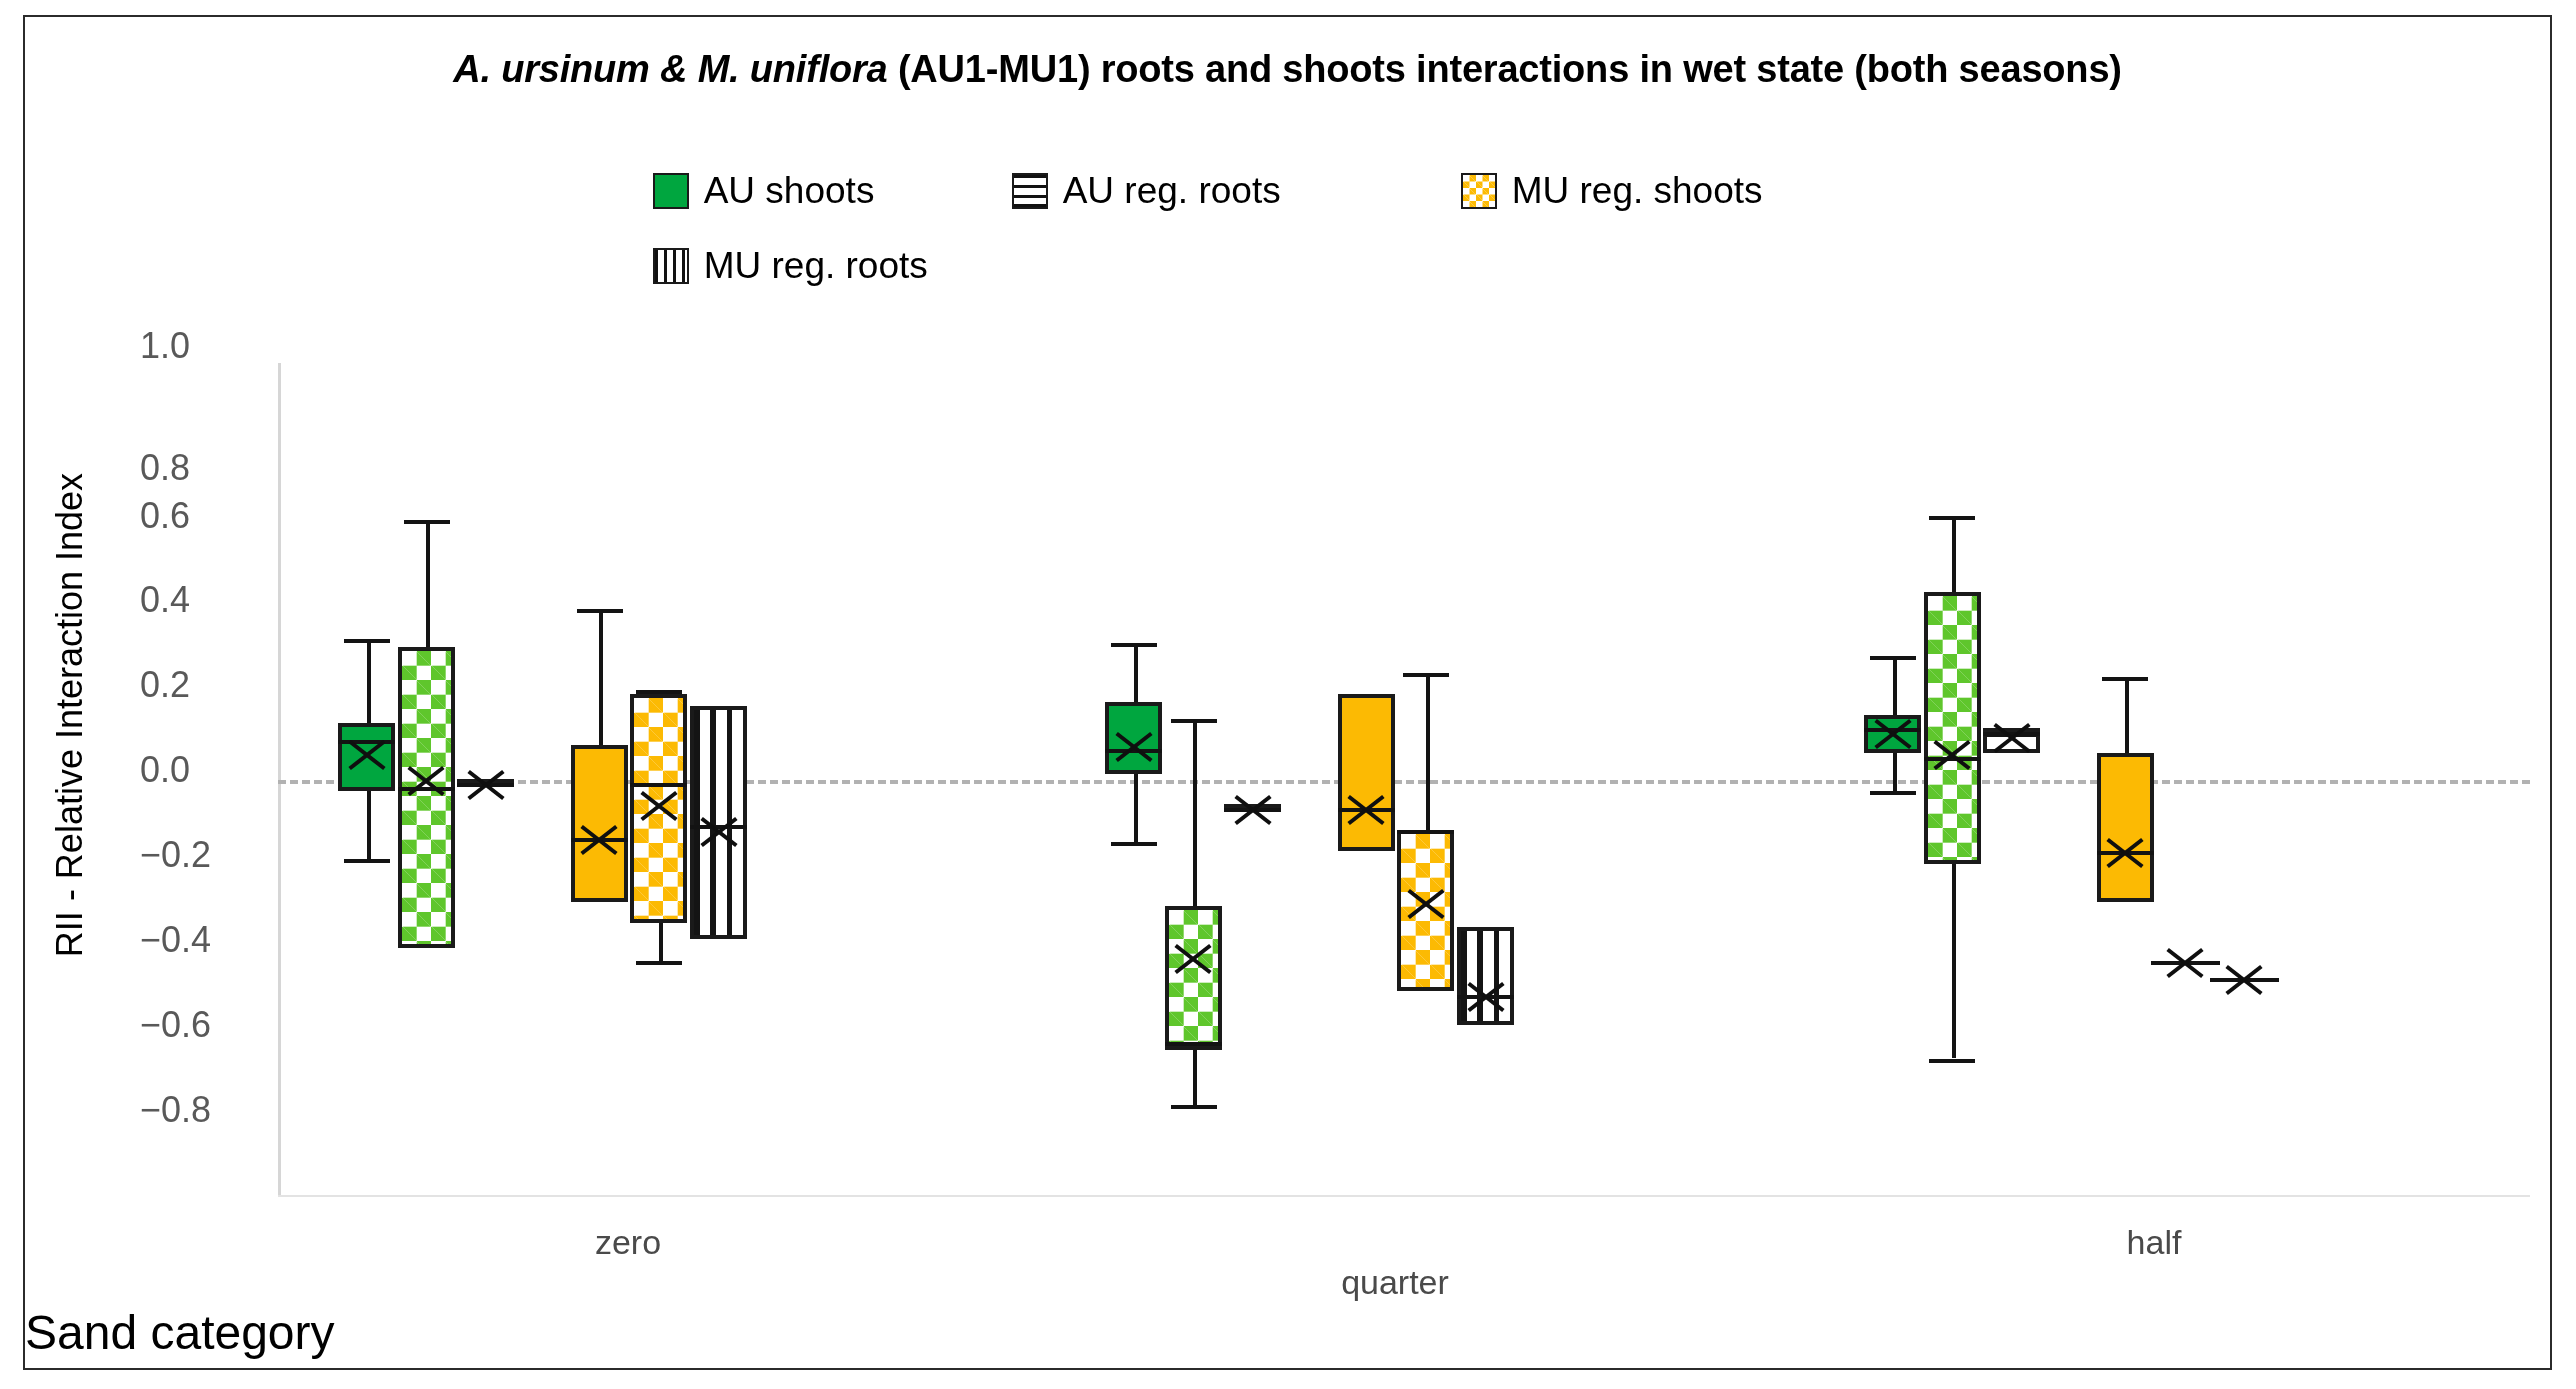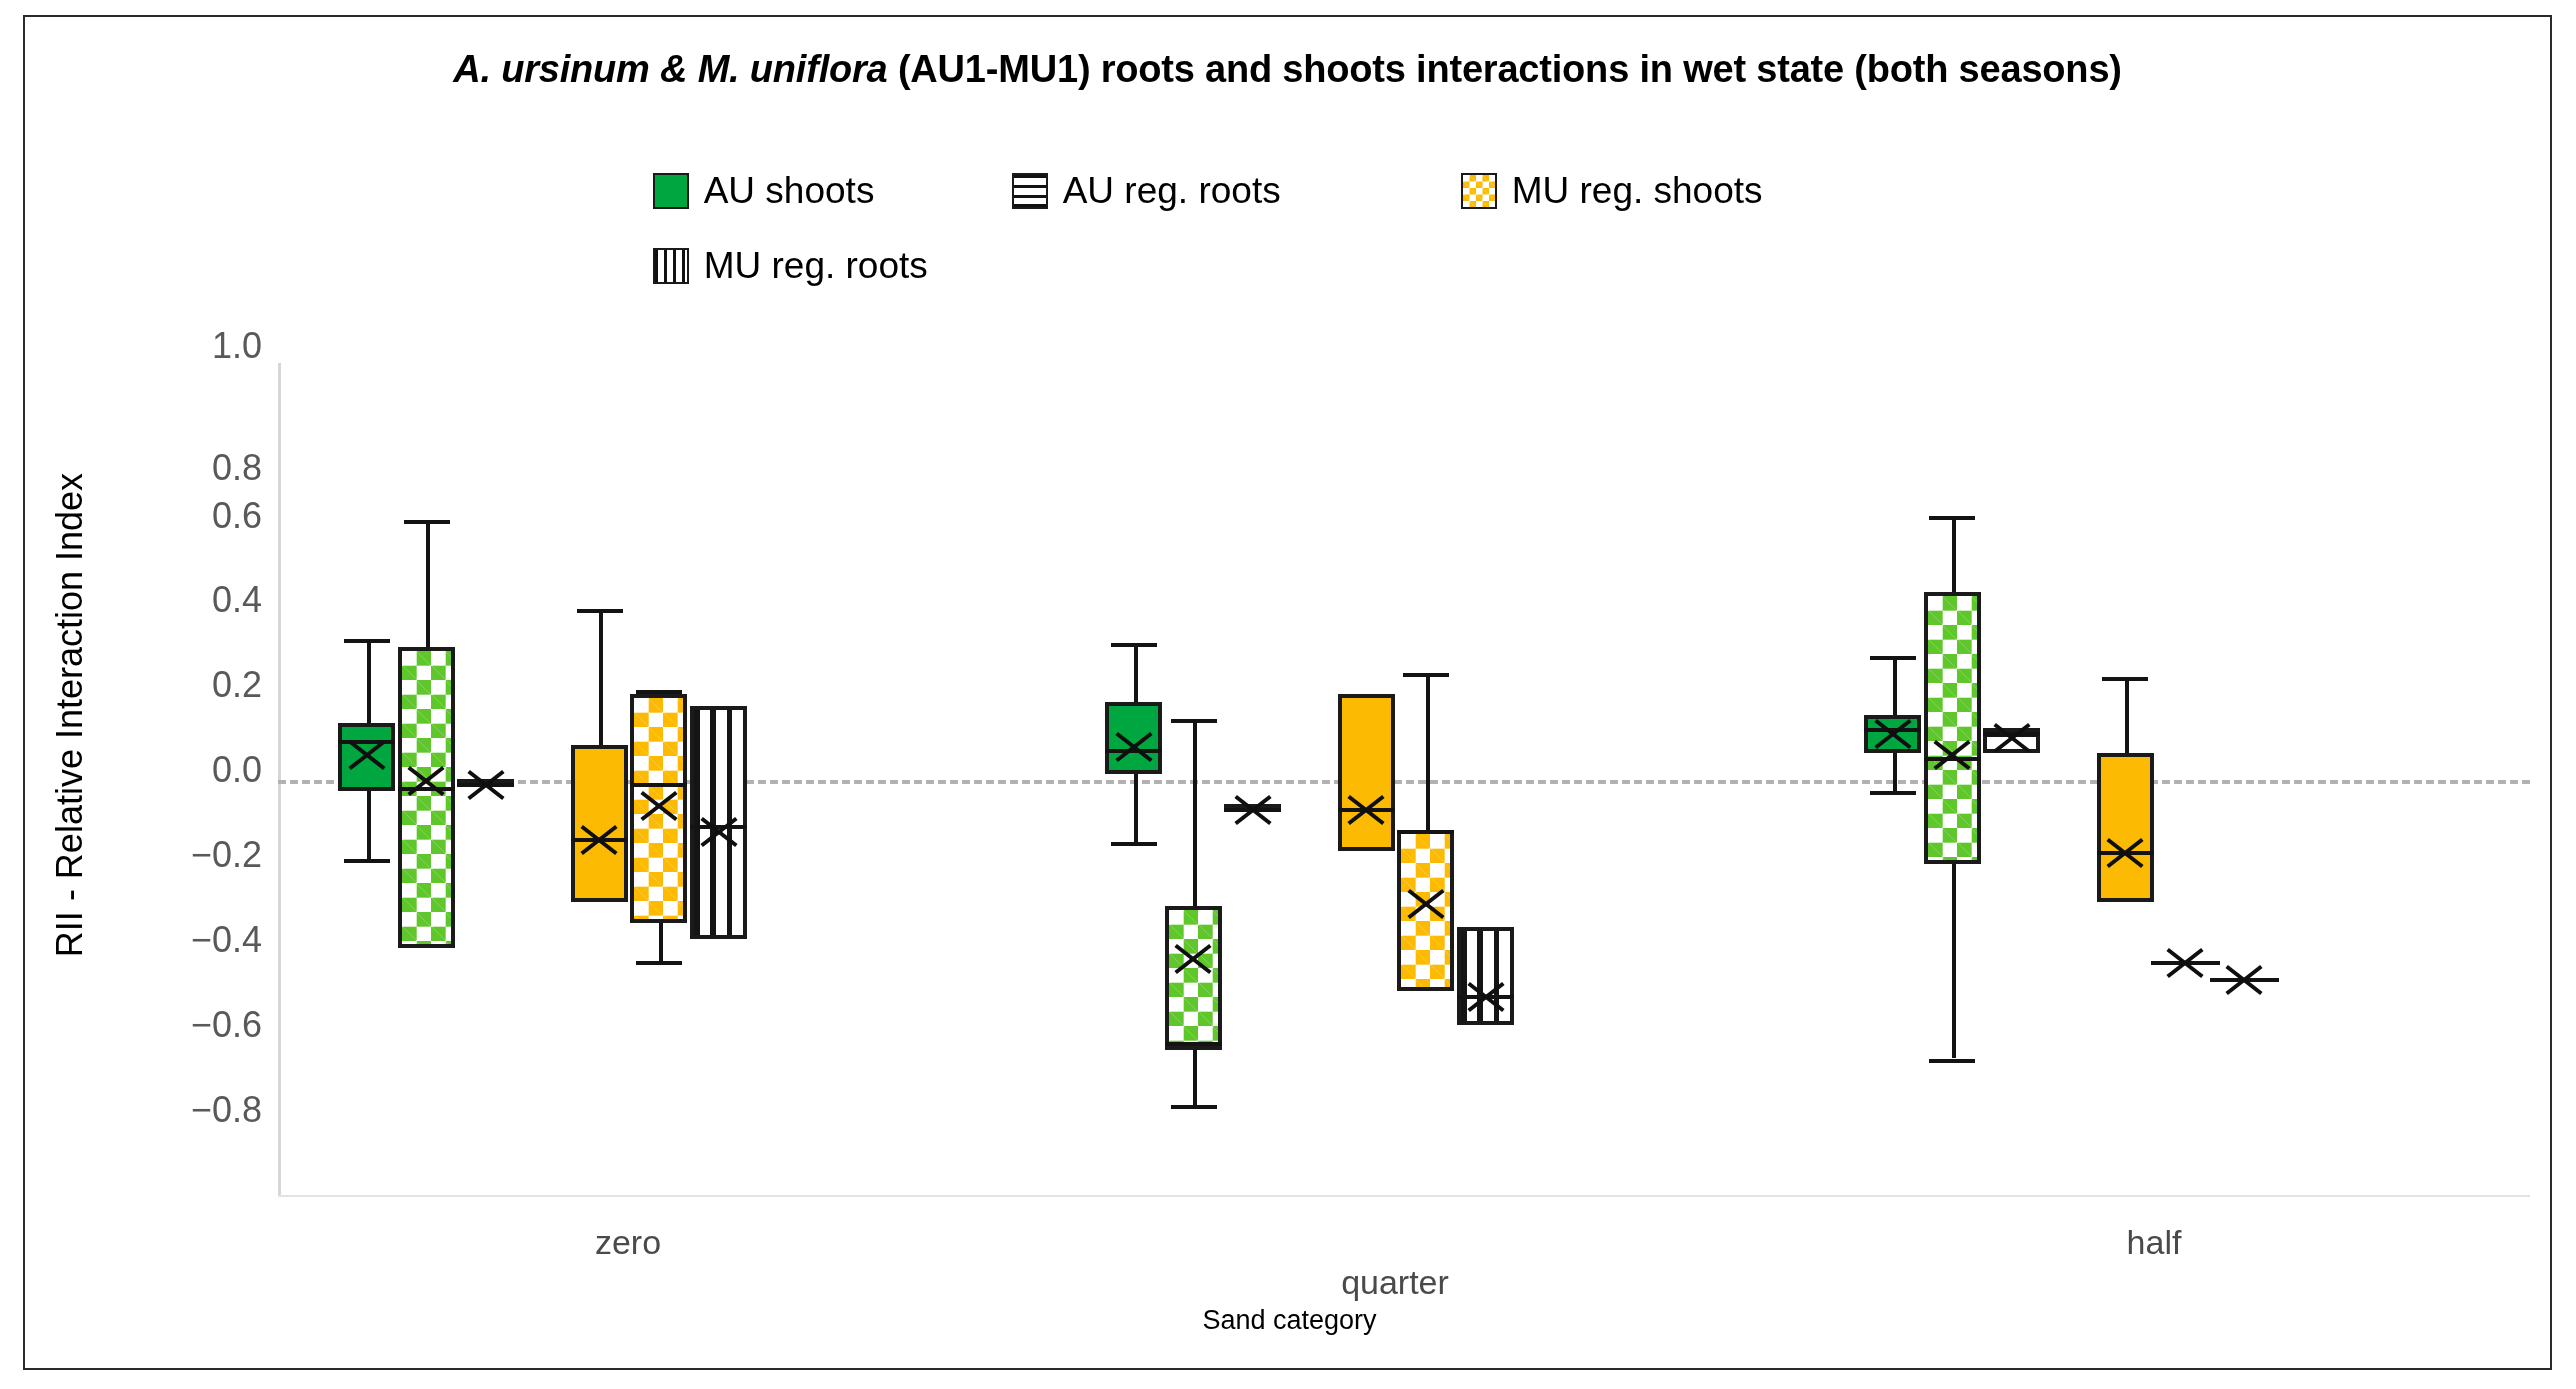--- a/index.html
+++ b/index.html
@@ -92,43 +92,43 @@
     background: #e3e3e3;
   }
   #zero-line {
     position: absolute; left: 253px; top: 763px;
     width: 2252px; height: 0;
     border-top: 4.9px dashed #b2b2b2;
   }
   .ytick-label {
     position: absolute;
     right: 0; width: 122px;
-    text-align: right;
+    text-align: left;
     font-size: 36px;
     color: #595959;
     transform: translateY(-50%);
   }
   #ylabels { position: absolute; left: 106px; top: 0; width: 131px; height: 1390px; }
 
   #ylabel-title {
     position: absolute;
     left: -294px; top: 677px;
     width: 677px;
     text-align: center;
     font-size: 36px;
     color: #000;
     transform: rotate(-90deg);
     transform-origin: center center;
     white-space: nowrap;
   }
   #xlabel-title {
     position: absolute;
     left: 0; top: 1288px; width: 2529px;
-    text-align: center;
-    font-size: 27px;
+    text-align: left;
+    font-size: 48px;
     color: #000;
   }
   .xcat-label {
     position: absolute;
     top: 1206px;
     width: 326px;
     text-align: center;
     font-size: 34px;
     color: #4a4a4a;
     transform: translateX(-50%);

